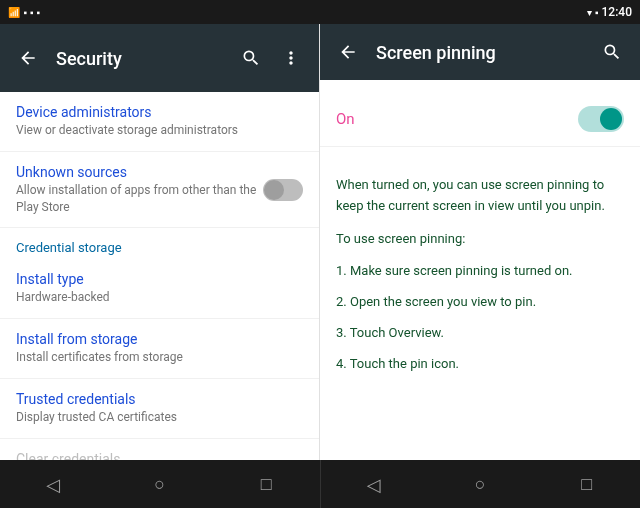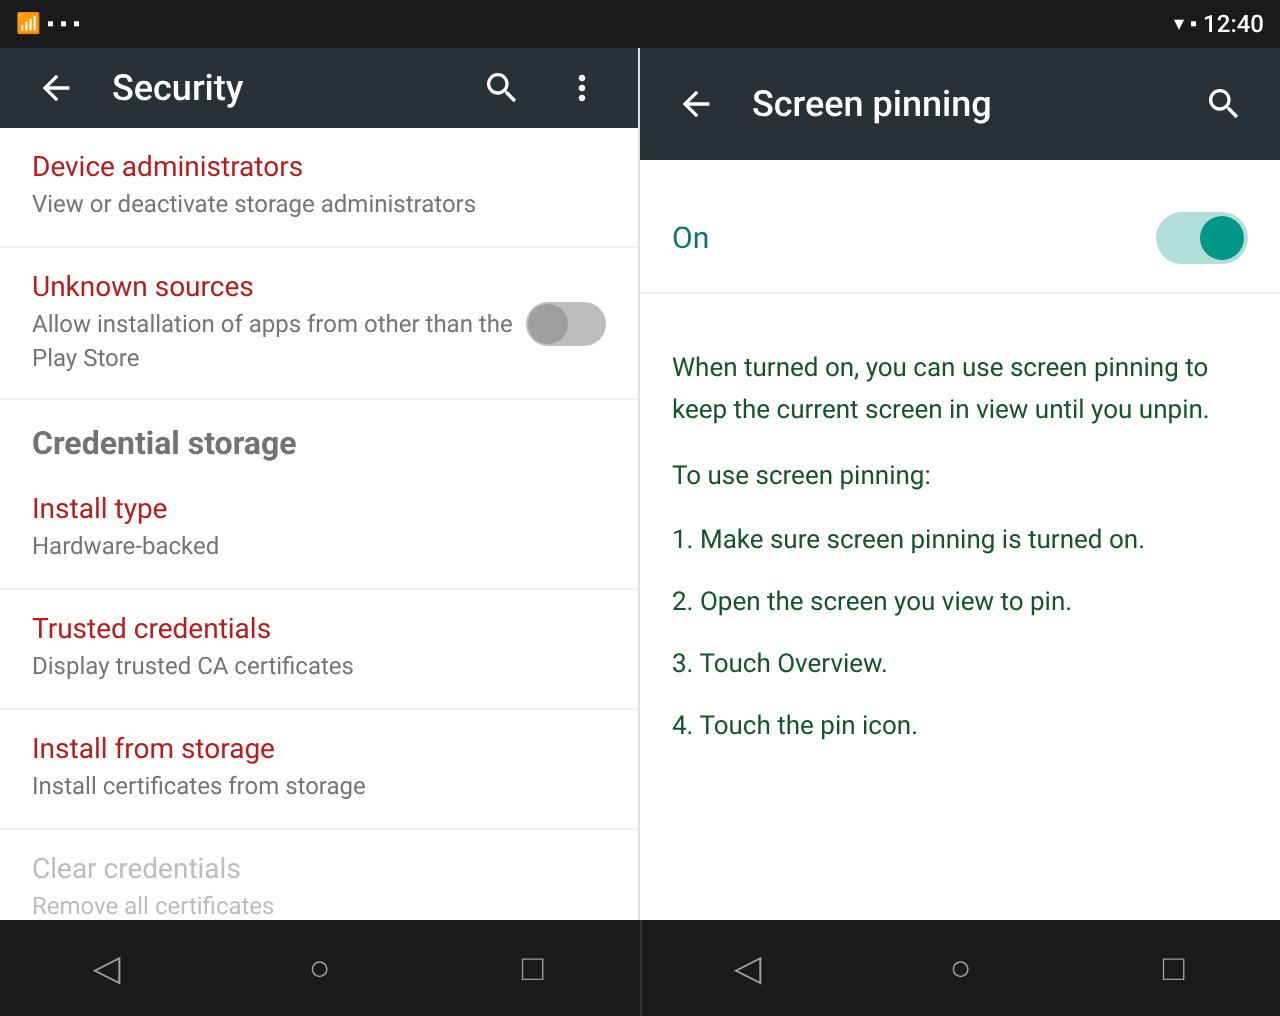--- a/index.html
+++ b/index.html
@@ -61,21 +61,21 @@
       background: #fff;
       display: flex;
       flex-direction: column;
       gap: 12px;
     }
 
     
     .toolbar {
       display: flex;
       align-items: center;
-      height: 40px;
+      height: 68px;
       padding: 0 8px;
       background: #263238;
       flex-shrink: 0;
     }
     .toolbar-title {
       color: #fff;
       font-size: 18px;
       font-weight: 500;
       flex: 1;
       margin-left: 8px;
@@ -100,42 +100,42 @@
     }
 
     
     .settings-item {
       padding: 12px 16px;
       border-bottom: 1px solid #f0f0f0;
       cursor: pointer;
     }
     .settings-item .item-title {
       font-size: 14px;
-      color: #b91c1c;
+      color: #1d4ed8;
       font-weight: 400;
     }
     .settings-item .item-subtitle {
       font-size: 12px;
       color: #757575;
       margin-top: 2px;
       line-height: 1.4;
     }
     .settings-item.disabled .item-title {
       color: #bdbdbd;
     }
     .settings-item.disabled .item-subtitle {
       color: #bdbdbd;
     }
     .settings-item.disabled { cursor: default; }
 
     .section-header {
       padding: 12px 16px 4px 16px;
-      font-size: 16px;
-      color: #737373;
-      font-weight: 700;
+      font-size: 13px;
+      color: #0369a1;
+      font-weight: 400;
     }
 
     
     .item-row {
       display: flex;
       align-items: center;
       justify-content: center;
     }
     .toggle {
       width: 40px;
@@ -170,21 +170,21 @@
 
     .pinning-toggle-row {
       display: flex;
       align-items: center;
       justify-content: space-between;
       padding: 14px 16px;
       border-bottom: 1px solid #f0f0f0;
     }
     .pinning-toggle-label {
       font-size: 15px;
-      color: #0f766e;
+      color: #ec4899;
     }
 
     .pinning-toggle {
       width: 46px;
       height: 26px;
       border-radius: 13px;
       background: rgba(0,150,136,0.3);
       position: relative;
       flex-shrink: 0;
       cursor: pointer;
@@ -306,27 +306,27 @@
       </div>
 
       <div class="section-header">Credential storage</div>
 
       <div class="settings-item">
         <div class="item-title">Install type</div>
         <div class="item-subtitle">Hardware-backed</div>
       </div>
 
       <div class="settings-item">
+        <div class="item-title">Install from storage</div>
+        <div class="item-subtitle">Install certificates from storage</div>
+      </div>
+
+      <div class="settings-item">
         <div class="item-title">Trusted credentials</div>
         <div class="item-subtitle">Display trusted CA certificates</div>
-      </div>
-
-      <div class="settings-item">
-        <div class="item-title">Install from storage</div>
-        <div class="item-subtitle">Install certificates from storage</div>
       </div>
 
       <div class="settings-item disabled">
         <div class="item-title">Clear credentials</div>
         <div class="item-subtitle">Remove all certificates</div>
       </div>
 
     </div>
   </div>
 

